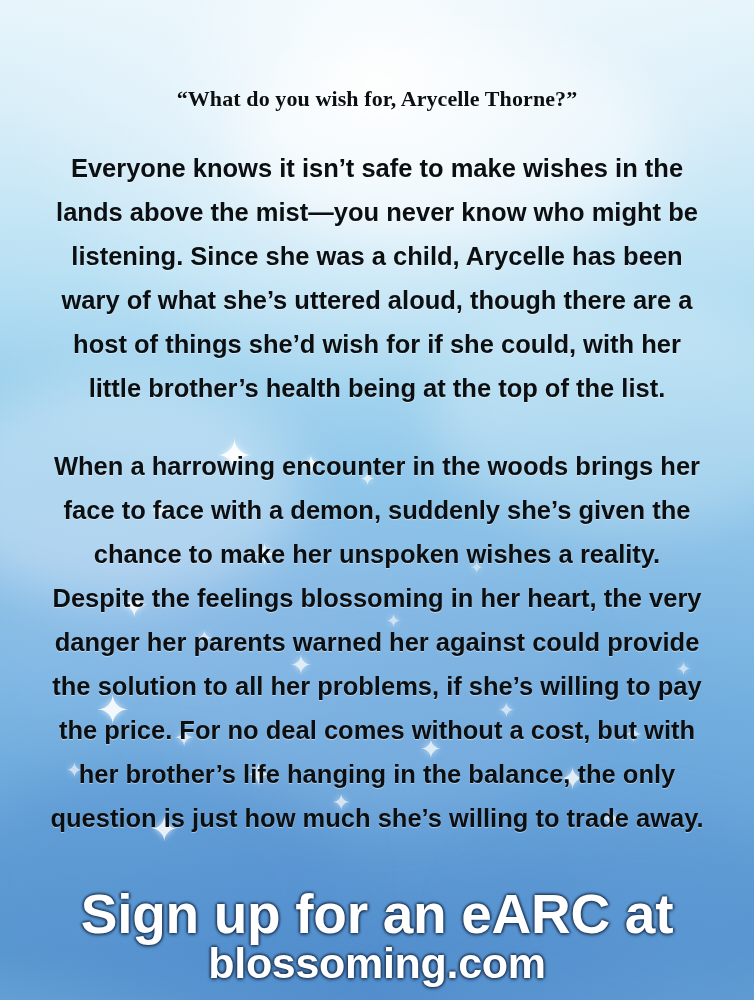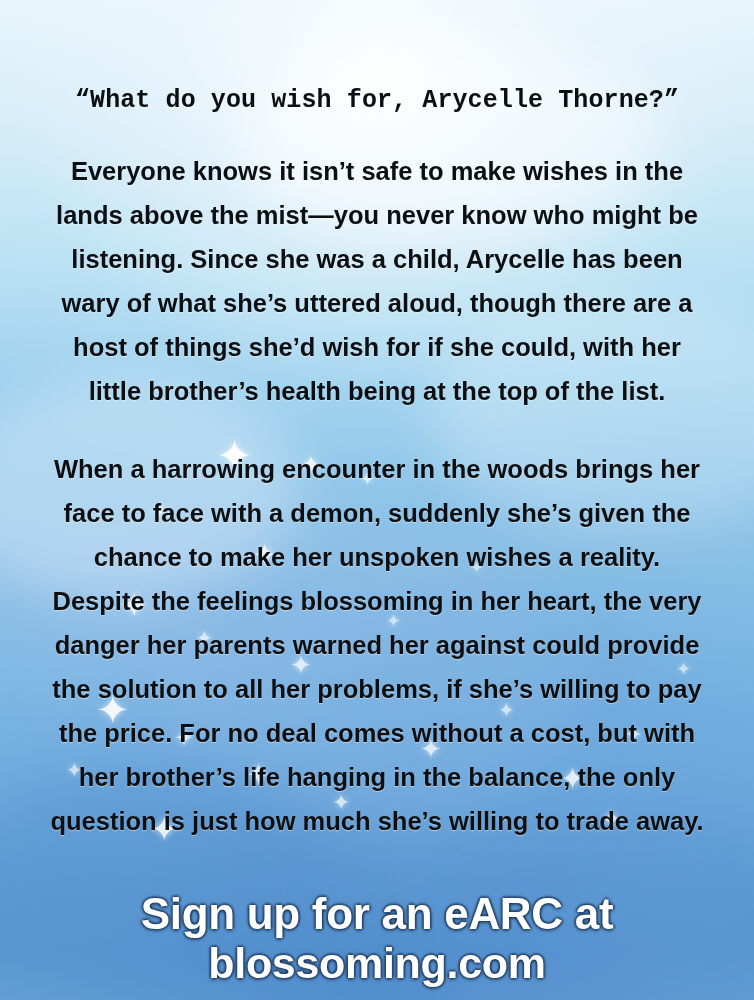--- a/index.html
+++ b/index.html
@@ -66,23 +66,23 @@
     position: relative;
     z-index: 5;
     width: 100%;
     height: 100%;
     box-sizing: border-box;
     padding: 86px 34px 0 34px;
     text-align: center;
   }
 
   .headline {
-    font-family: Liberation Mono, monospace;
+    font-family: Liberation Serif, serif;
     font-weight: bold;
-    font-size: 25px;
+    font-size: 22px;
     color: #0c0f12;
     letter-spacing: 0.1px;
     margin: 0 0 34px 0;
     text-shadow: 0 1px 1px rgba(255,255,255,0.55);
   }
 
   .para {
     font-family: Liberation Sans, sans-serif;
     font-weight: bold;
     font-size: 25.5px;
@@ -104,21 +104,21 @@
     font-family: "Liberation Sans", sans-serif;
     font-weight: bold;
     color: #ffffff;
     text-shadow:
       -2px 0 2px rgba(20,40,70,0.55),
        2px 0 2px rgba(20,40,70,0.55),
        0 -2px 2px rgba(20,40,70,0.55),
        0 2px 3px rgba(20,40,70,0.65);
   }
   .cta-line1 {
-    font-size: 44px;
+    font-size: 55px;
     line-height: 48px;
     letter-spacing: -0.3px;
   }
   .cta-line2 {
     font-size: 43px;
     line-height: 50px;
     letter-spacing: -0.3px;
   }
 </style>
 </head>

